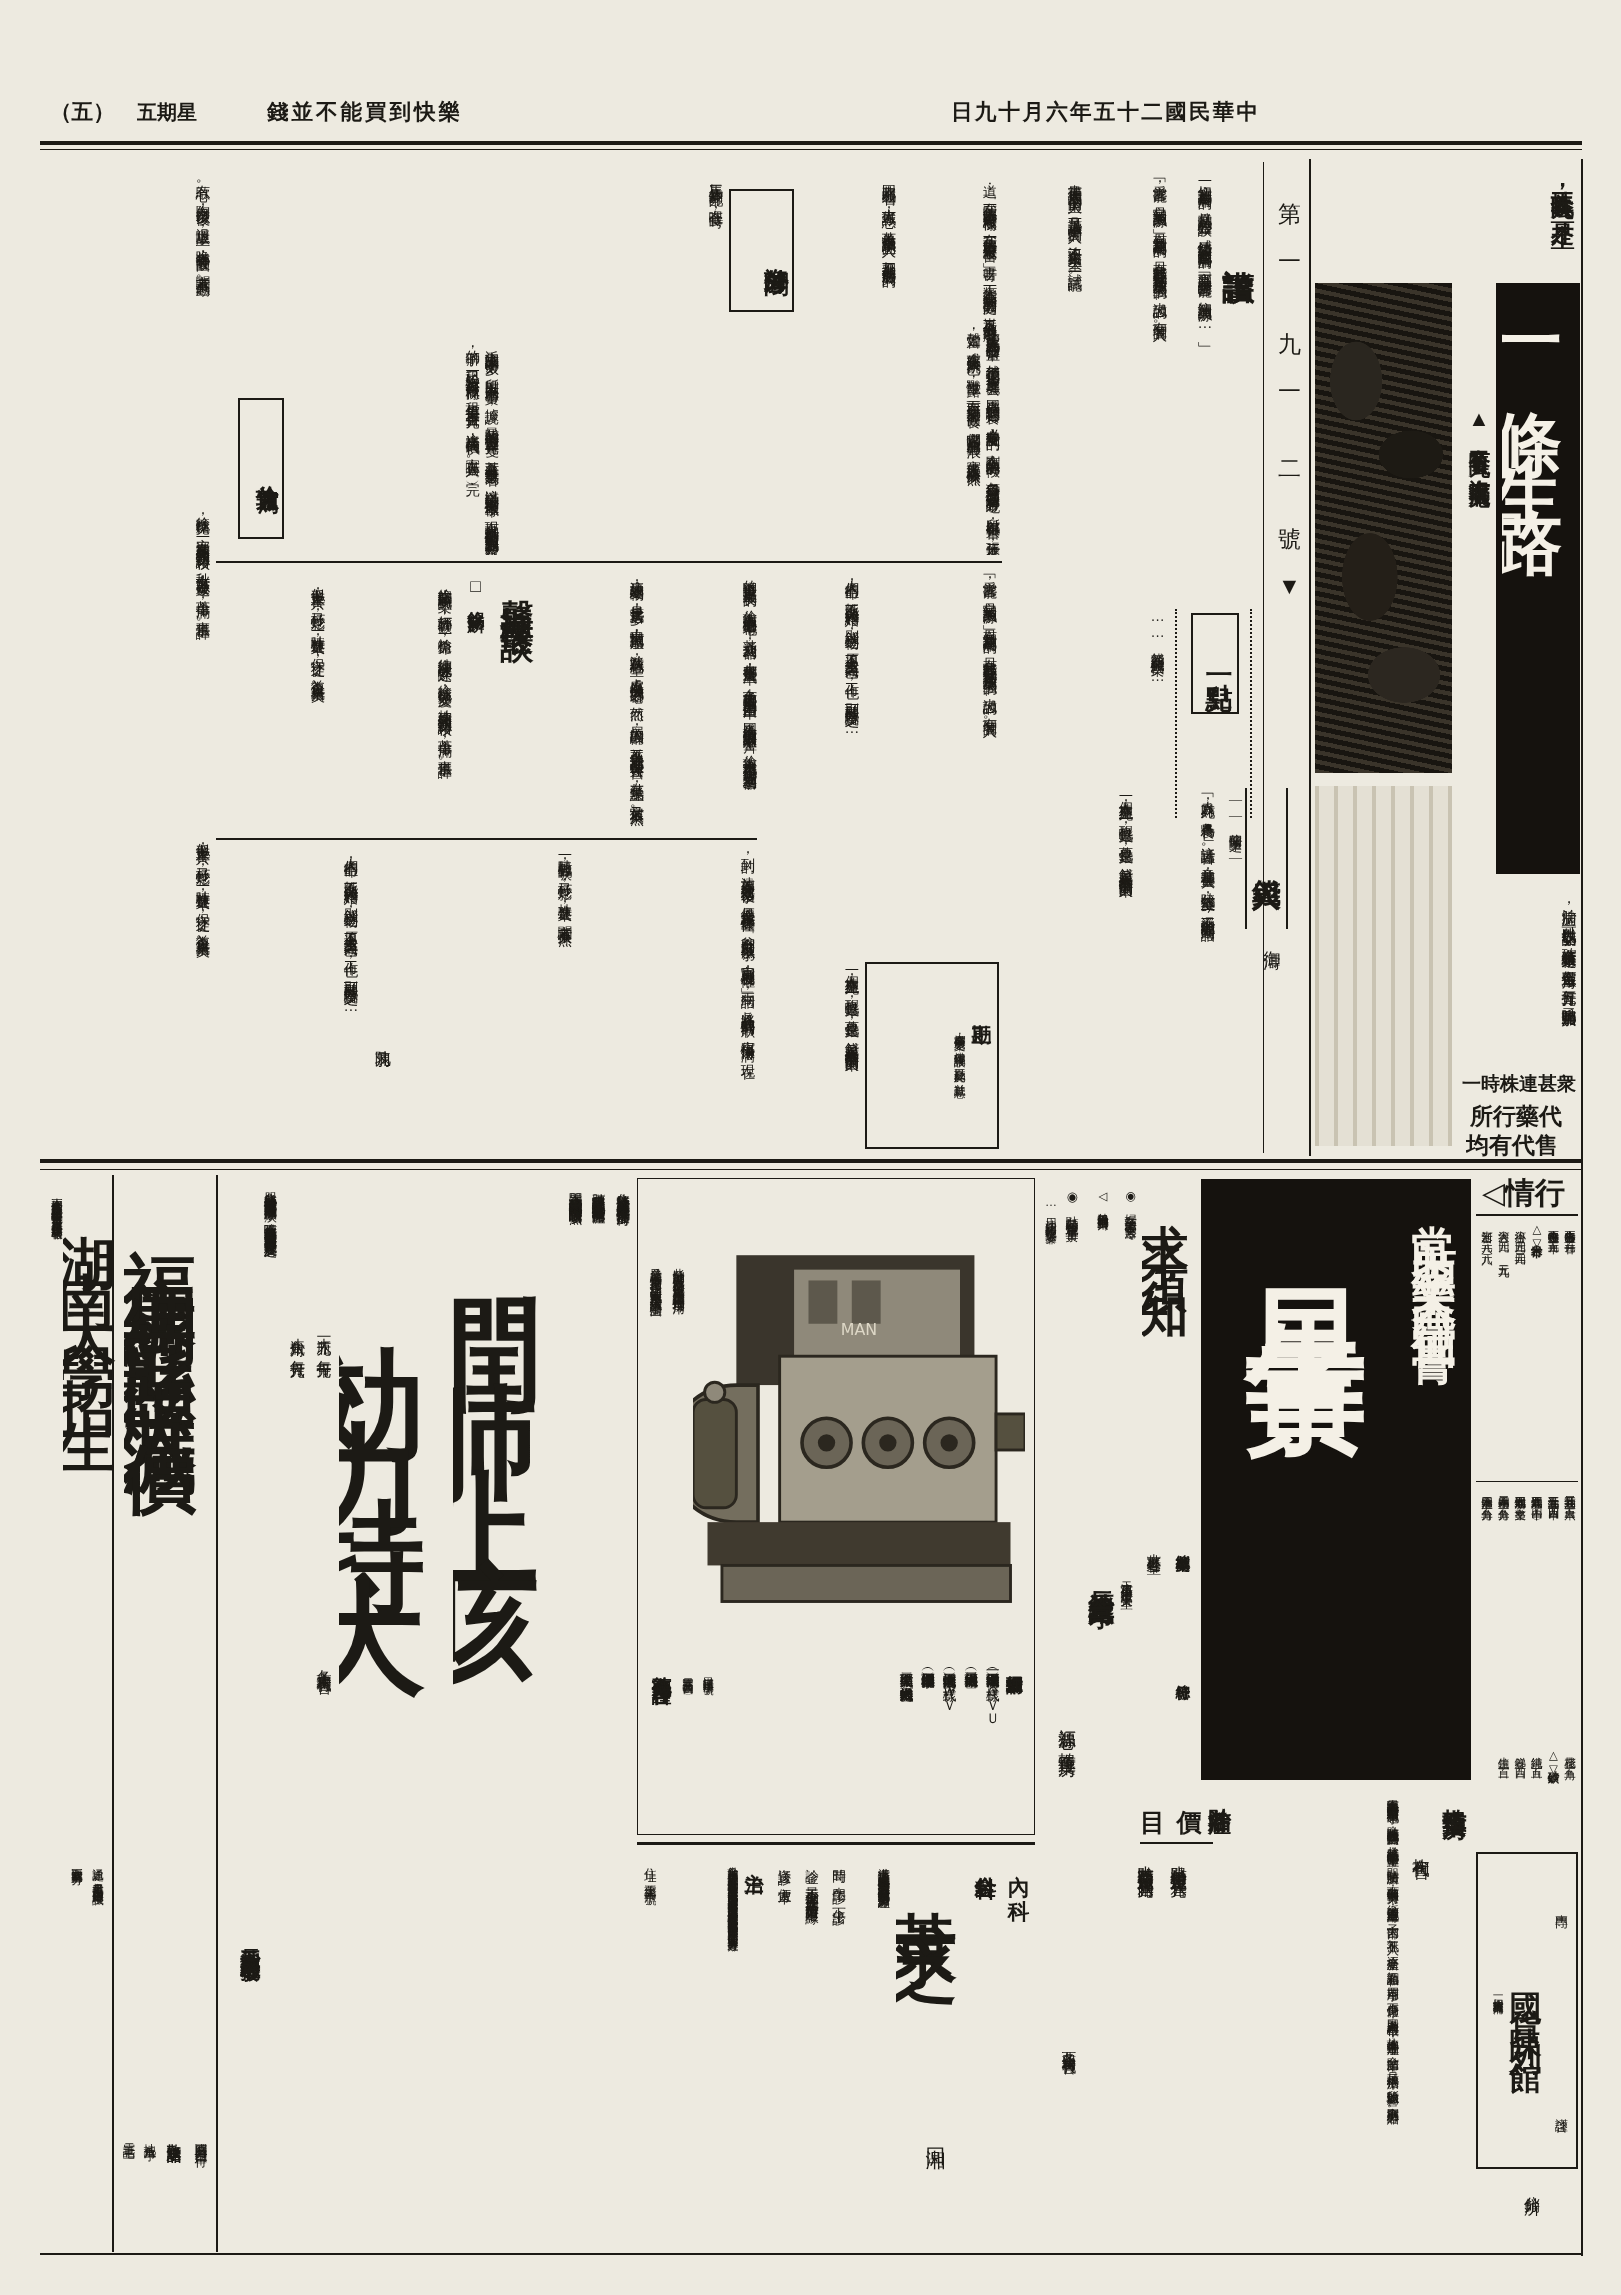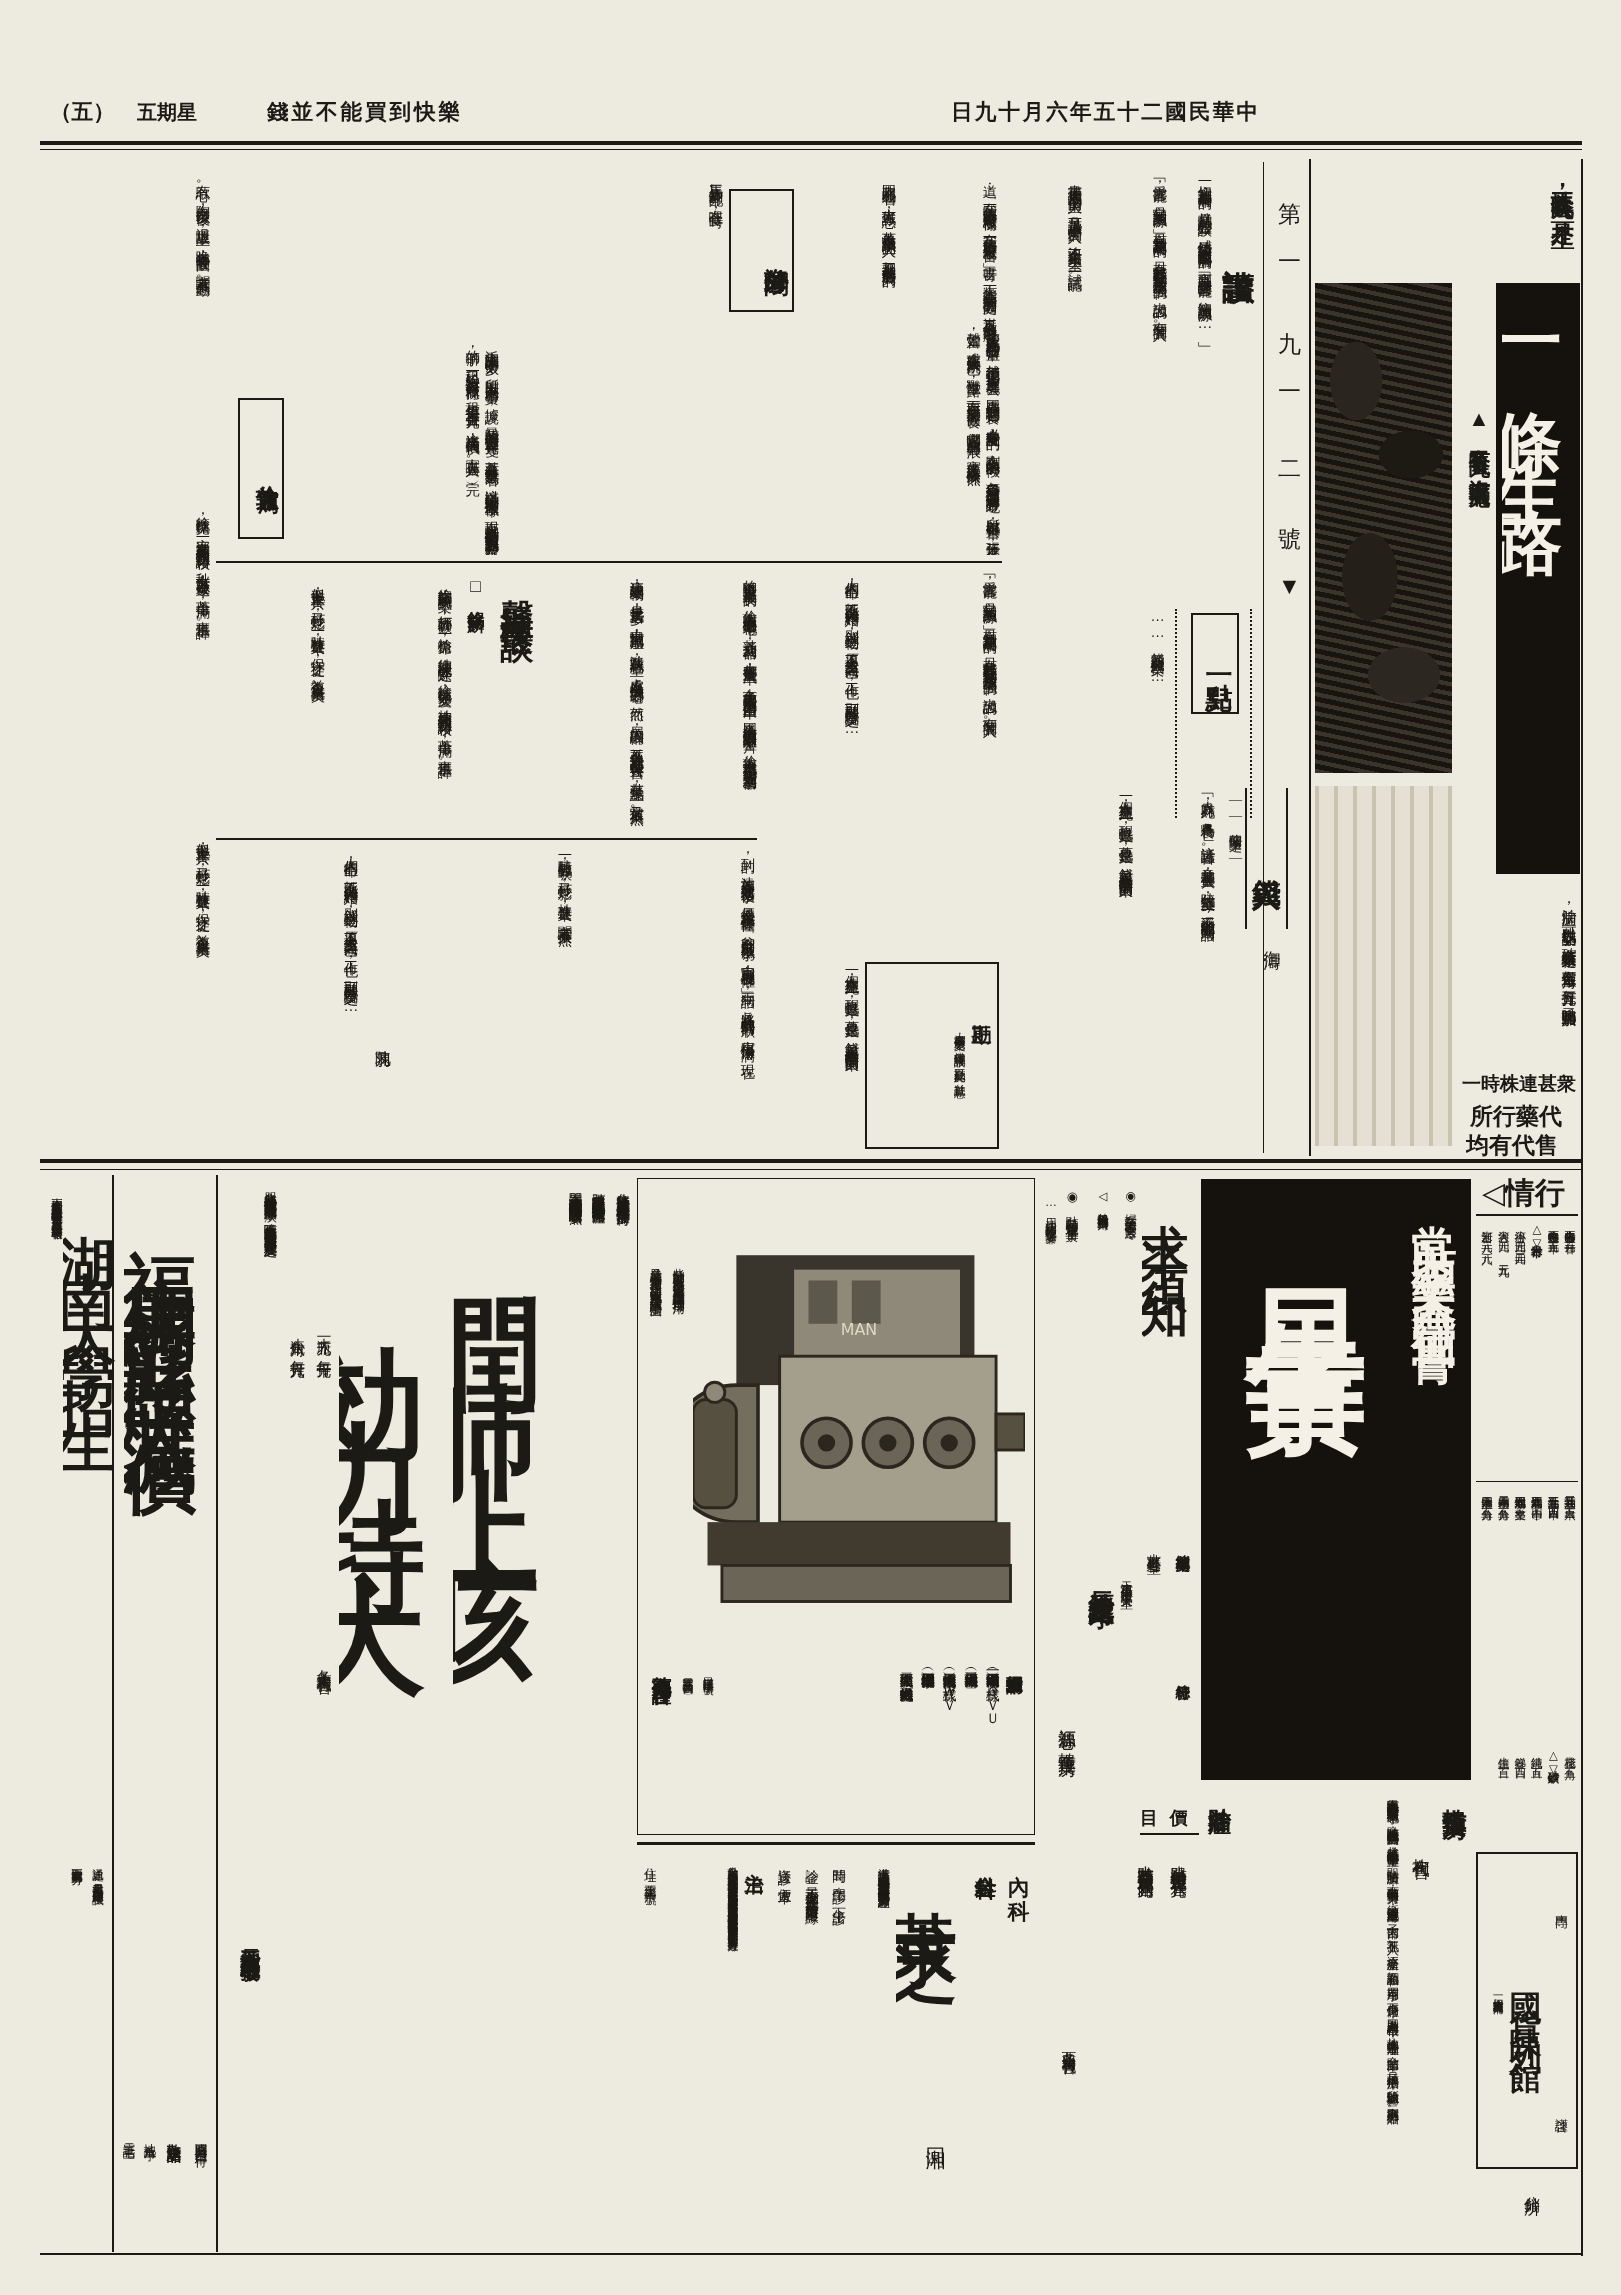--- a/index.html
+++ b/index.html
@@ -155,21 +155,21 @@
   <div class="v" style="left:1166px;top:1542px;width:26px;height:123px;font-size:14.4px;font-weight:bold;">總製藥處</div>
   <div class="v" style="left:1136px;top:1542px;width:27px;height:187px;font-size:14.4px;">吉林老延春堂</div>
   <div class="v" style="left:1166px;top:1672px;width:26px;height:101px;font-size:14.4px;font-weight:bold;">總發行</div>
   <div class="v" style="left:1113px;top:1571px;width:21.6px;height:303px;font-size:12.3px;">天津英租界小河道李樂天堂</div>
   <div class="v small" style="left:1090px;top:1189px;width:20px;height:332px;font-size:11.5px;">◁外埠函購另加郵費兩角▷</div>
   <div class="v" style="left:1059px;top:1189px;width:21.6px;height:360px;font-size:13px;">◉貼白帶仙膏包管早生貴子</div>
   <div class="v" style="left:1039px;top:1196px;width:19px;height:360px;font-size:11.5px;">…用法便利比較吃藥還妥靠…</div>
   <div class="v" style="left:1083px;top:1571px;width:35px;height:317px;font-size:26px;font-weight:bold;">長沙經售處八角亭</div>
   <div class="v" style="left:1049px;top:1715px;width:30px;height:303px;font-size:18px;">福源巷　韓奇達藥房</div>
   <div class="v" style="left:1052px;top:2040px;width:26px;height:209px;font-size:14.4px;">各西藥房均有代售</div>
-  <div class="h" style="left:1140px;top:1806px;font-size:18px;font-weight:bold;letter-spacing:11.5px;border-bottom:2.2px solid #1c1a15;padding-bottom:2.9px;">目價</div>
+  <div class="h" style="left:1140px;top:1806px;font-size:25px;font-weight:bold;letter-spacing:11.5px;border-bottom:2.2px solid #1c1a15;padding-bottom:2.9px;">目價</div>
   <div class="v" style="left:1160px;top:1852px;width:29px;height:396px;font-size:16.6px;">小貼單料定價二元現在只售一元</div>
   <div class="v" style="left:1124px;top:1852px;width:32px;height:396px;font-size:16.6px;">大貼雙料定價四元現在只售兩元</div>
 
   <div class="abs" style="left:637px;top:1178px;width:398px;height:657px;border:1.4px solid #1c1a15;">
     <svg style="position:absolute;left:55px;top:69px;" width="332" height="404" viewBox="0 0 460 560">
       <rect x="60" y="10" width="330" height="180" fill="#3a352c"></rect>
       <rect x="140" y="30" width="230" height="120" fill="#8f897a"></rect>
       <rect x="160" y="45" width="40" height="60" fill="#5d584c"></rect>
       <rect x="220" y="45" width="40" height="60" fill="#5d584c"></rect>
       <rect x="120" y="150" width="300" height="230" fill="#a49e8d" stroke="#2b271f" stroke-width="4"></rect>

